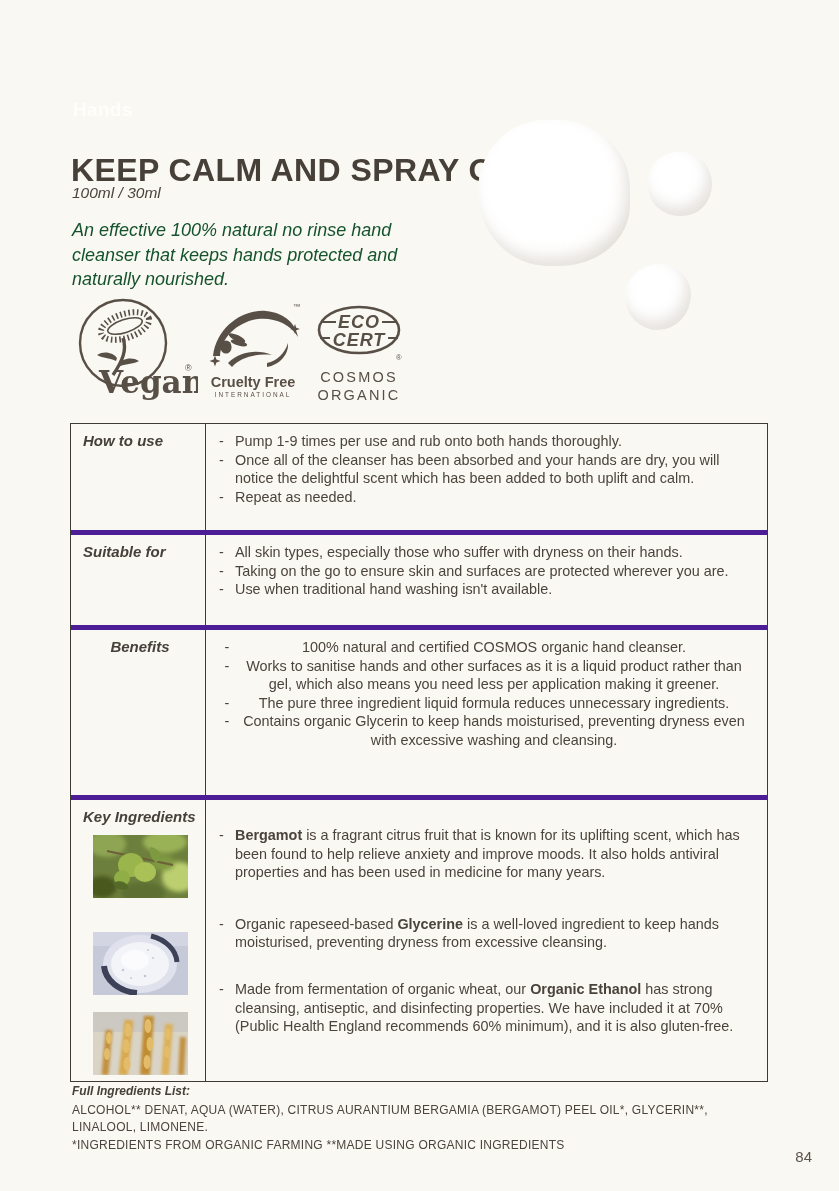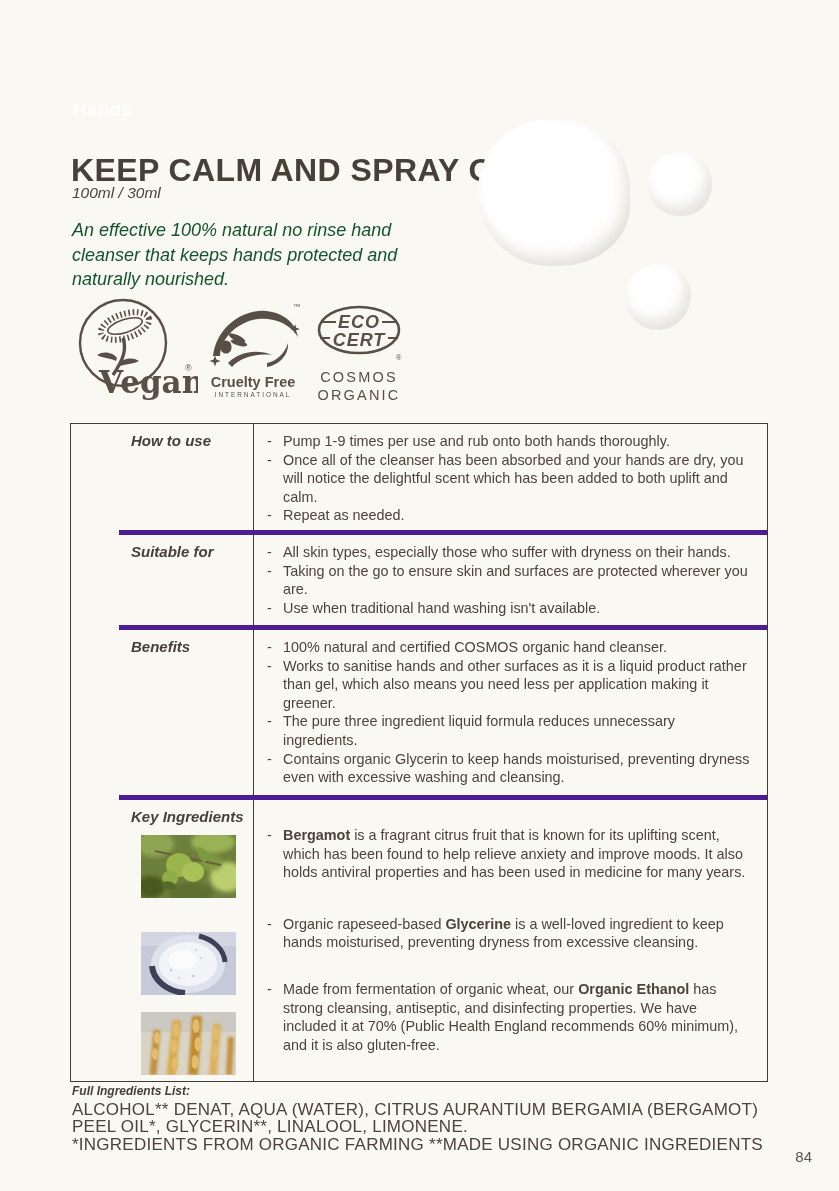--- a/index.html
+++ b/index.html
@@ -42,27 +42,26 @@
   
   .badges { position:absolute; left:73px; top:298px; }
   .badge { position:absolute; top:0; }
   .badge.vegan { left:0; }
   .badge.bunny { left:132px; }
   .badge.ecocert { left:243px; }
   
   .info-table {
     position:absolute; left:70px; top:423px; width:698px;
     border:1px solid #3e3a34;
-    padding-left:48px;
   }
   .t-row { display:flex; width:100%; }
   .t-row + .t-row { border-top:5px solid #4c1d95; }
   .t-row.r0 { height:106px; }
   .t-row.r1 { height:95px; }
-  .t-row.r2 { height:170px; }
+  .t-row.r2 { height:170px;text-align:center; }
   .t-row.r3 { height:286px; }
   .t-label {
     width:135px; flex:none; border-right:1px solid #3e3a34;
     padding:8px 8px 0 12px;
     font-style:italic; font-weight:700; font-size:15px; color:#45403a;
     position:relative;
   }
   .t-content { flex:1; padding:8px 14px 0 8px; font-size:14.4px; line-height:18.6px; }
   .bullet { display:flex; }
   .dash { width:21px; flex:none; padding-left:5px; }
@@ -72,21 +71,21 @@
   .ki-p2 { margin-top:33px; }
   .ki-p3 { margin-top:28px; }
   .ki-img { position:absolute; left:22px; width:95px; height:63px; overflow:hidden; }
   .ki-img svg { display:block; }
   .ki-img.i0 { top:35px; }
   .ki-img.i1 { top:132px; }
   .ki-img.i2 { top:212px; }
   
   .full-ingredients { position:absolute; left:72px; top:1084px; width:700px; }
   .fi-heading { font-size:12px; font-weight:700; font-style:italic; color:#45403a; }
-  .fi-line { font-size:17px; line-height:16.5px; letter-spacing:.25px; color:#4b443d; margin-top:2px; }
+  .fi-line { font-size:12px; line-height:16.5px; letter-spacing:.25px; color:#4b443d; margin-top:2px; }
   .fi-line.first { margin-top:4px; }
   .page-number { position:absolute; right:27px; top:1148px; font-size:15px; color:#5a544c; }
   svg text { font-family:"Liberation Sans", sans-serif; }
   svg text.serif { font-family:"DejaVu Serif", serif; }
 </style>
 </head>
 <body>
 
 <div class="category-label">Hands</div>
 

